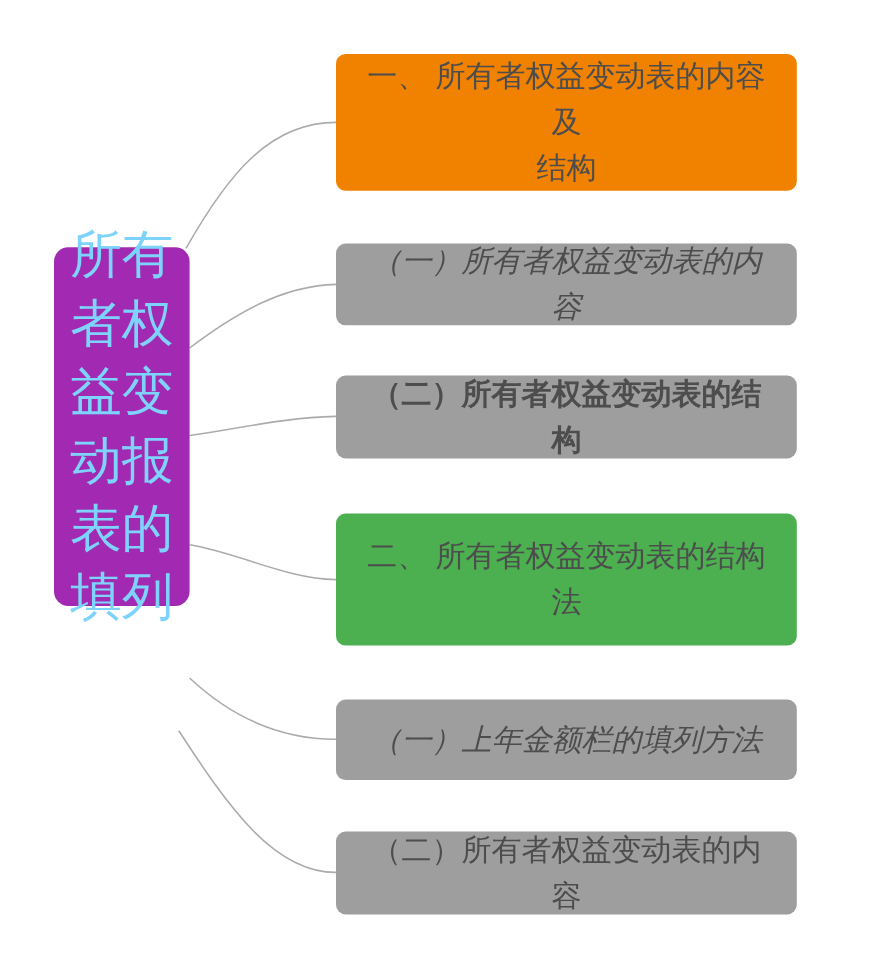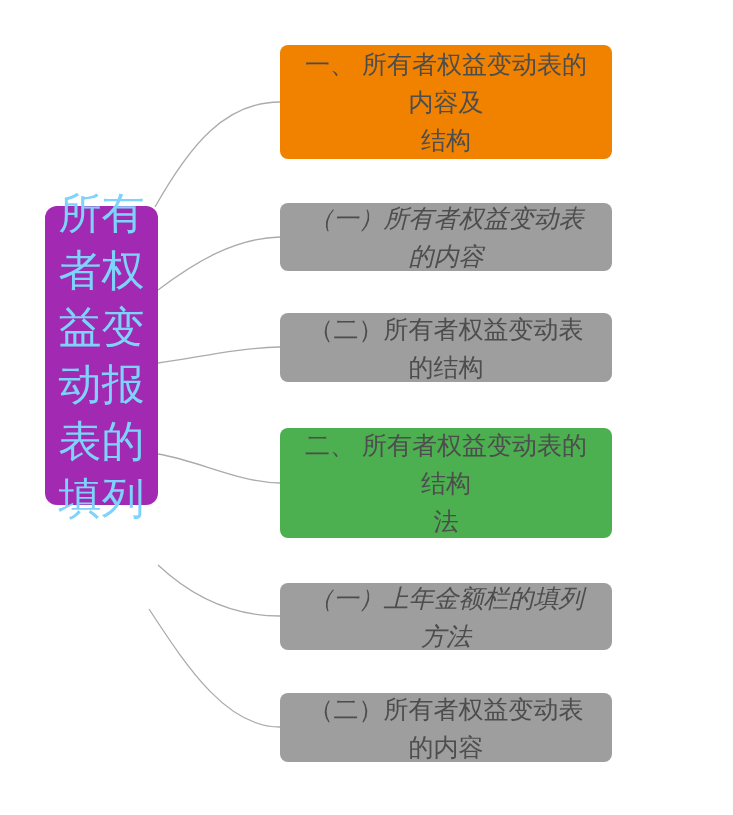--- a/index.html
+++ b/index.html
@@ -46,33 +46,33 @@
     width: 113px;
     height: 299px;
     border-radius: 12px;
     background: #a22ab2;
     color: #7dd3fc;
     font-size: 43px;
     line-height: 57px;
   }
   .branch-node {
     left: 280px;
-    width: 332px;
+    width: 384px;
     border-radius: 8px;
     color: #4d4d4d;
     font-size: 25px;
     line-height: 38px;
     padding: 11px 20px;
   }
   .branch-orange { background: #f08200; }
   .branch-gray   { background: #9e9e9e; }
   .branch-green  { background: #4caf50; }
   .branch-1 { top: 45px;  height: 114px; }
   .branch-2 { top: 203px; height: 68px; font-style: italic; }
-  .branch-3 { top: 313px; height: 69px; }
+  .branch-3 { top: 313px; height: 69px; font-weight: bold; }
   .branch-4 { top: 428px; height: 110px; }
   .branch-5 { top: 583px; height: 67px; font-style: italic; }
   .branch-6 { top: 693px; height: 69px; }
 </style>
 </head>
 <body>
 
 <div class="canvas">
 
   <svg class="connector-layer" viewBox="0 0 733 815" xmlns="http://www.w3.org/2000/svg">

